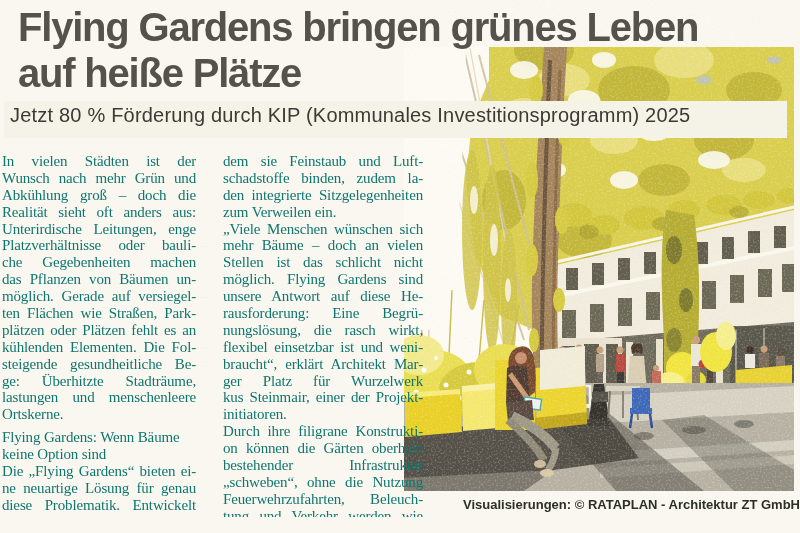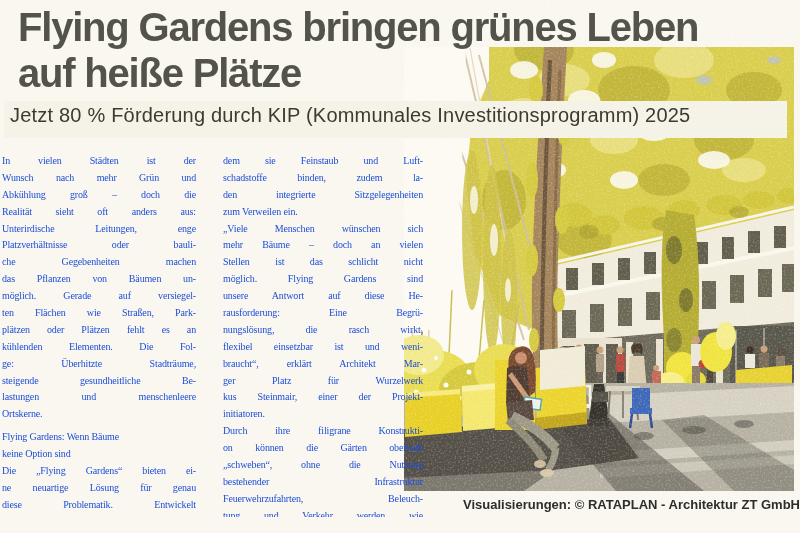--- a/index.html
+++ b/index.html
@@ -10,21 +10,21 @@
   .headline{position:absolute;left:6px;top:4px;z-index:6;
     font-family:"Liberation Sans",sans-serif;font-weight:700;
     font-size:40px;line-height:46px;letter-spacing:-1.2px;color:#53534a;white-space:nowrap;margin-left:12px;}
   
   .kickerbar{position:absolute;left:4px;top:101px;width:780px;height:37px;z-index:5;
     background:#f5f2e8;}
   .kicker{position:absolute;left:10px;top:104px;z-index:6;white-space:nowrap;
     font-family:"Liberation Sans",sans-serif;font-weight:400;font-size:20px;
     letter-spacing:.2px;color:#3b3b34;}
   
-  .col{position:absolute;top:153px;z-index:2;color:#1d4ed8;font-size:10px;
+  .col{position:absolute;top:153px;z-index:2;color:#0f766e;font-size:15px;
     letter-spacing:-.15px;line-height:16.9px;}
   .col1{left:2px;width:194px;}
   .col2{left:203px;width:200px;margin-left:20px;}
   .tl{height:16.9px;overflow:hidden;text-align:justify;text-align-last:justify;}
   .tl.hd{font-weight:400;text-align-last:left;}
   .tl.end{text-align-last:left;}
   .blk.h{margin-top:6px;}
   .blk.pp{height:9px;overflow:hidden;}
   
   .photo{position:absolute;left:404px;top:0;width:390px;height:491px;z-index:1;}
@@ -389,22 +389,22 @@
         <div class="tl">Abkühlung groß – doch die</div>
         <div class="tl">Realität sieht oft anders aus:</div>
         <div class="tl">Unterirdische Leitungen, enge</div>
         <div class="tl">Platzverhältnisse oder bauli-</div>
         <div class="tl">che Gegebenheiten machen</div>
         <div class="tl">das Pflanzen von Bäumen un-</div>
         <div class="tl">möglich. Gerade auf versiegel-</div>
         <div class="tl">ten Flächen wie Straßen, Park-</div>
         <div class="tl">plätzen oder Plätzen fehlt es an</div>
         <div class="tl">kühlenden Elementen. Die Fol-</div>
+        <div class="tl">steigende gesundheitliche Be-</div>
         <div class="tl">ge: Überhitzte Stadträume,</div>
-        <div class="tl">steigende gesundheitliche Be-</div>
         <div class="tl">lastungen und menschenleere</div>
         <div class="tl end">Ortskerne.</div>
       </div>
       <div class="blk h">
         <div class="tl hd">Flying Gardens: Wenn Bäume</div>
         <div class="tl hd">keine Option sind</div>
       </div>
       <div class="blk p">
         <div class="tl">Die „Flying Gardens“ bieten ei-</div>
         <div class="tl">ne neuartige Lösung für genau</div>
@@ -428,22 +428,22 @@
         <div class="tl">nungslösung, die rasch wirkt,</div>
         <div class="tl">flexibel einsetzbar ist und weni-</div>
         <div class="tl">braucht“, erklärt Architekt Mar-</div>
         <div class="tl">ger Platz für Wurzelwerk</div>
         <div class="tl">kus Steinmair, einer der Projekt-</div>
         <div class="tl end">initiatoren.</div>
       </div>
       <div class="blk p">
         <div class="tl">Durch ihre filigrane Konstrukti-</div>
         <div class="tl">on können die Gärten oberhalb</div>
+        <div class="tl">bestehender Infrastruktur</div>
         <div class="tl">„schweben“, ohne die Nutzung</div>
-        <div class="tl">bestehender Infrastruktur</div>
         <div class="tl">Feuerwehrzufahrten, Beleuch-</div>
       </div>
       <div class="blk pp">
         <div class="tl">tung und Verkehr werden wie</div>
       </div>
     </div>
 
   <div class="caption">Visualisierungen: © RATAPLAN - Architektur ZT GmbH</div>
 
 </div>

